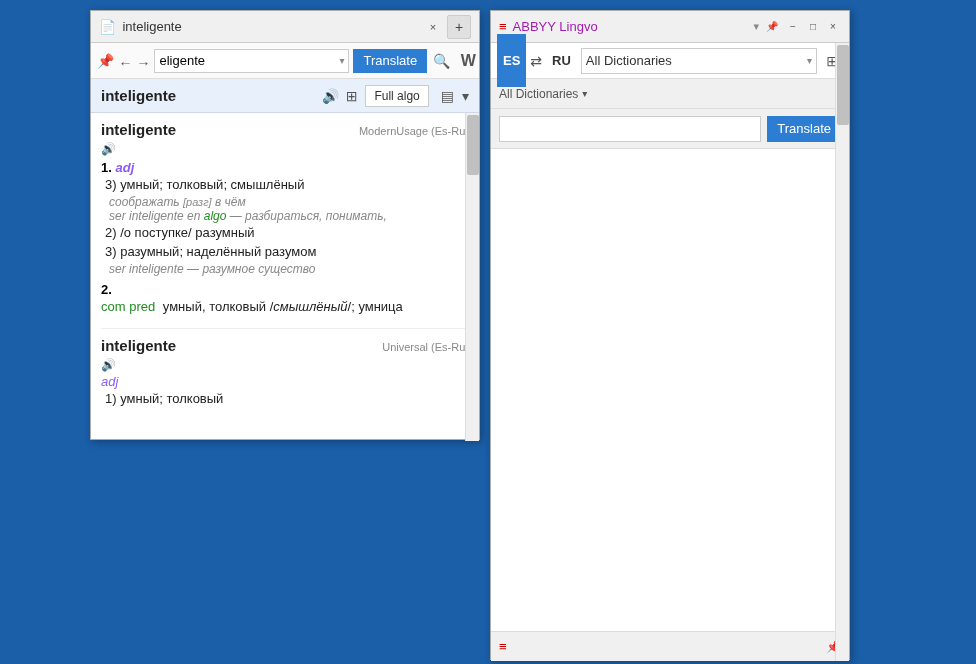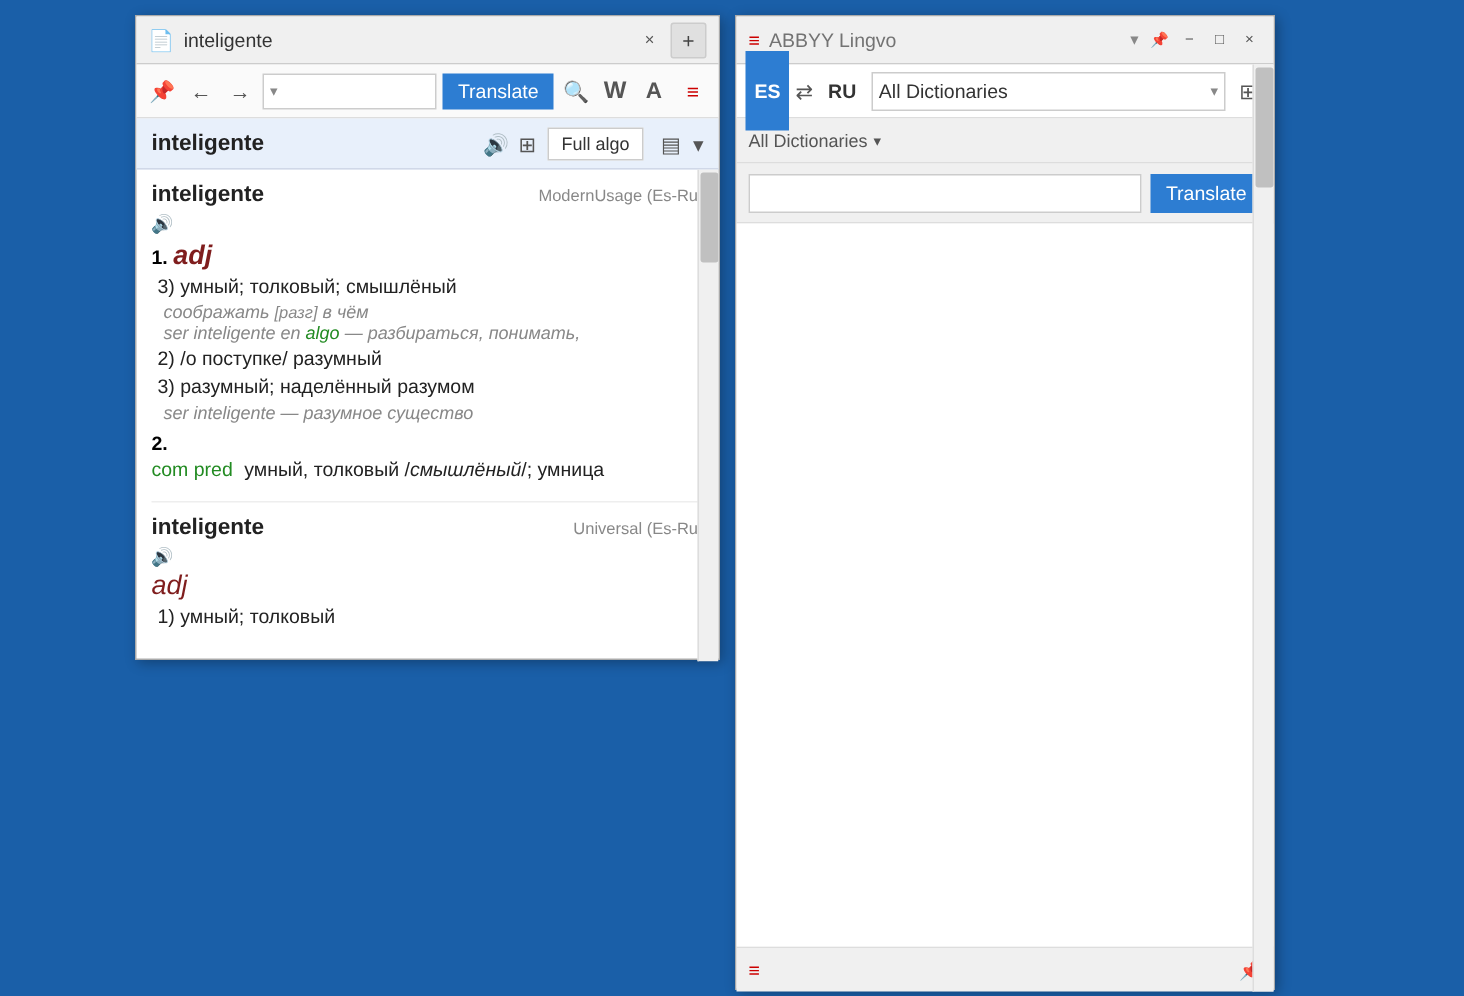--- a/index.html
+++ b/index.html
@@ -175,22 +175,22 @@
       font-size: 11px;
       float: right;
     }
     .sound-icon {
       color: #555;
       font-size: 12px;
       margin: 2px 0;
     }
     .entry-pos {
       font-style: italic;
-      color: #7f1d1d;
-      font-size: 18px;
+      color: #8b5cf6;
+      font-size: 13px;
     }
     .entry-num {
       font-weight: bold;
       margin-top: 4px;
     }
     .entry-def {
       color: #222;
       margin-left: 4px;
       font-size: 13px;
       line-height: 1.5;
@@ -241,21 +241,21 @@
       height: 32px;
       display: flex;
       align-items: center;
       padding: 0 8px;
       border-bottom: 1px solid #ccc;
       gap: 6px;
     }
     .right-title-text {
       flex: 1;
       font-size: 13px;
-      color: #737373;
+      color: #a21caf;
     }
     .right-title-btns {
       display: flex;
       gap: 4px;
     }
     .right-title-btn {
       width: 16px;
       height: 16px;
       display: flex;
       align-items: center;
@@ -410,20 +410,21 @@
     <span class="title-bar-text">inteligente</span>
     <span class="title-bar-btn title-bar-close">×</span>
     <div class="title-bar-add">+</div>
   </div>
 
   <div class="toolbar-left">
     <span class="nav-btn">📌</span>
     <span class="nav-btn">←</span>
     <span class="nav-btn">→</span>
     <div class="search-input-left">
+      <input type="text" value="eligente" style="">
       <span style="color:#888;font-size:10px;">▾</span>
     </div>
     <button class="translate-btn-left">Translate</button>
     <div class="toolbar-icons">
       <span class="toolbar-icon">🔍</span>
       <span class="toolbar-icon" style="font-weight:bold;font-size:16px;">W</span>
       <span class="toolbar-icon" style="font-weight:bold;font-size:15px;">A</span>
       <span class="toolbar-icon" style="color:#cc0000;font-weight:bold;">≡</span>
     </div>
   </div>

